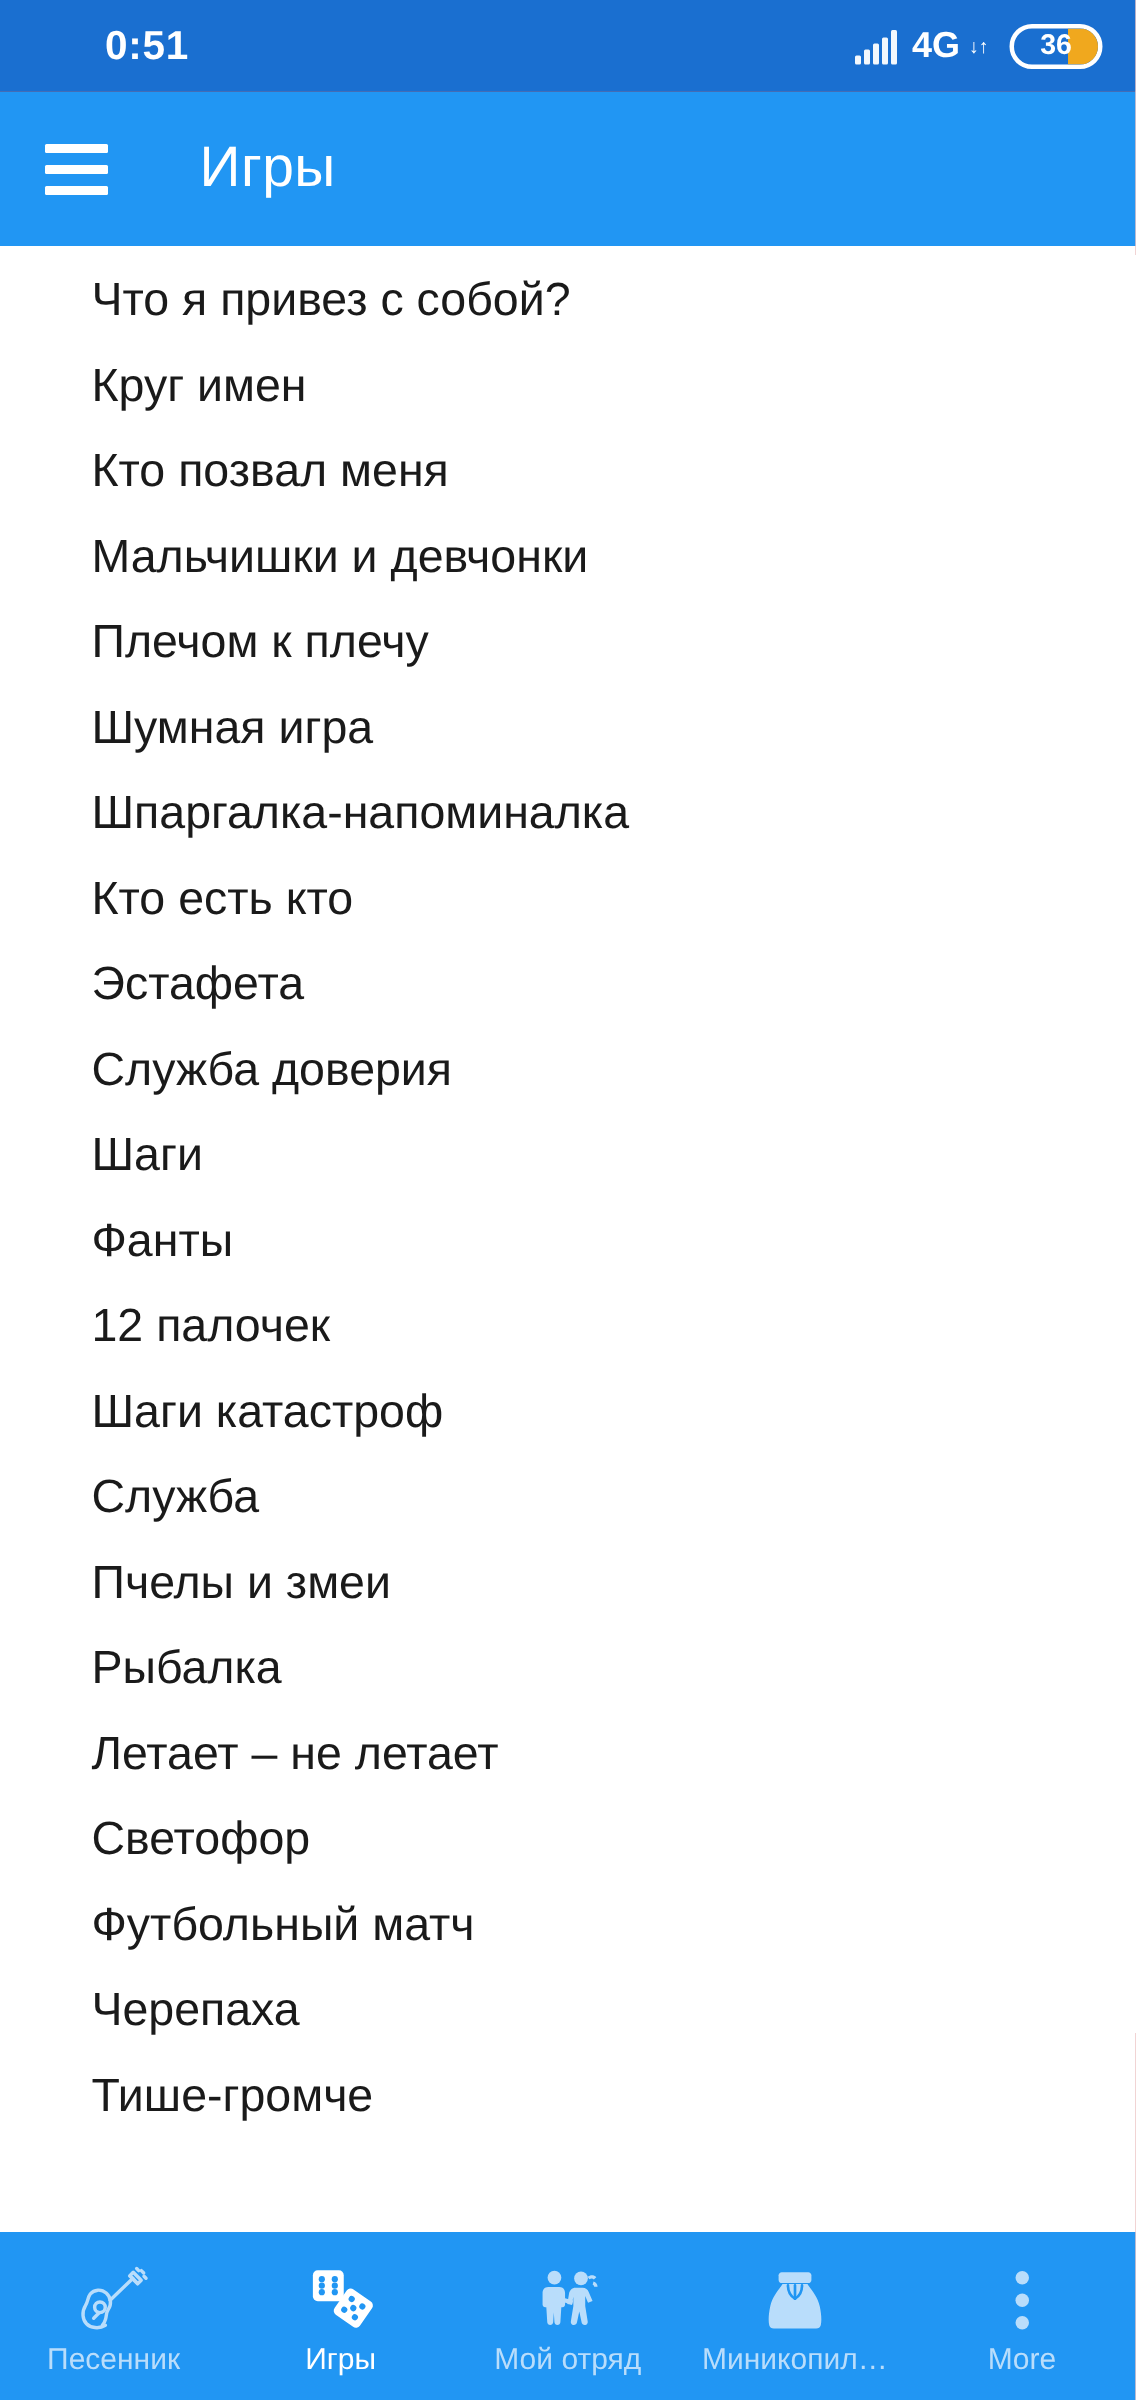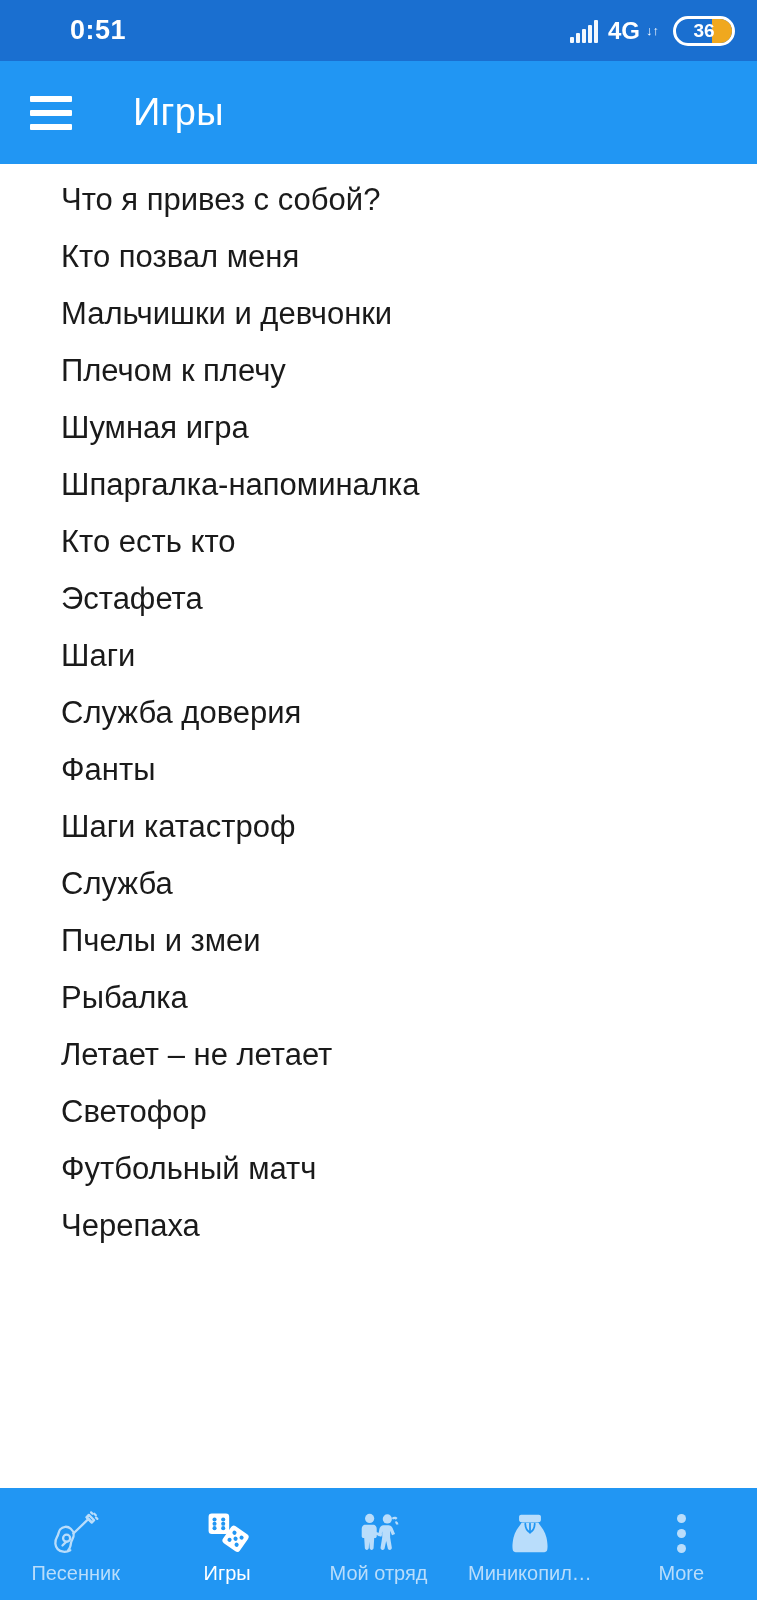--- a/index.html
+++ b/index.html
@@ -261,20 +261,23 @@
         <span></span>
     </div>
     <div class="app-title">Игры</div>
   </div>
 
   <div class="list">
     <div class="list-item">
         <span class="list-item-label">Что я привез с собой?</span>
       </div>
     <div class="list-item">
+        <span class="list-item-label">Круг имен</span>
+      </div>
+    <div class="list-item">
         <span class="list-item-label">Кто позвал меня</span>
       </div>
     <div class="list-item">
         <span class="list-item-label">Мальчишки и девчонки</span>
       </div>
     <div class="list-item">
         <span class="list-item-label">Плечом к плечу</span>
       </div>
     <div class="list-item">
         <span class="list-item-label">Шумная игра</span>
@@ -282,29 +285,32 @@
     <div class="list-item">
         <span class="list-item-label">Шпаргалка-напоминалка</span>
       </div>
     <div class="list-item">
         <span class="list-item-label">Кто есть кто</span>
       </div>
     <div class="list-item">
         <span class="list-item-label">Эстафета</span>
       </div>
     <div class="list-item">
+        <span class="list-item-label">Служба доверия</span>
+      </div>
+    <div class="list-item">
         <span class="list-item-label">Шаги</span>
       </div>
     <div class="list-item">
-        <span class="list-item-label">Служба доверия</span>
-      </div>
-    <div class="list-item">
         <span class="list-item-label">Фанты</span>
       </div>
     <div class="list-item">
+        <span class="list-item-label">12 палочек</span>
+      </div>
+    <div class="list-item">
         <span class="list-item-label">Шаги катастроф</span>
       </div>
     <div class="list-item">
         <span class="list-item-label">Служба</span>
       </div>
     <div class="list-item">
         <span class="list-item-label">Пчелы и змеи</span>
       </div>
     <div class="list-item">
         <span class="list-item-label">Рыбалка</span>
@@ -313,20 +319,23 @@
         <span class="list-item-label">Летает – не летает</span>
       </div>
     <div class="list-item">
         <span class="list-item-label">Светофор</span>
       </div>
     <div class="list-item">
         <span class="list-item-label">Футбольный матч</span>
       </div>
     <div class="list-item">
         <span class="list-item-label">Черепаха</span>
+      </div>
+    <div class="list-item">
+        <span class="list-item-label">Тише-громче</span>
       </div>
   </div>
 
   <div class="bottom-nav">
 
     <div class="nav-item">
       <span class="nav-icon">
         <svg width="50" height="50" viewBox="0 0 48 48" fill="none" stroke="#b9ddfb" stroke-width="2.2" stroke-linecap="round" stroke-linejoin="round">
           <path d="M18.5 40.5c-4.2 2.6-9.6 1.6-12.1-1s-3.2-7.5-.6-11.7c1.6-2.6 1.4-5.3 3-7.3 2.4-3 7.1-3.4 10.2-.6 3.2 2.8 3.6 7.2 1.3 10.6-1.5 2.2-1 4-1.8 6.4-.3 1.2-.9 2.3-2 3.6z"></path>
           <circle cx="15" cy="29" r="3.4"></circle>

